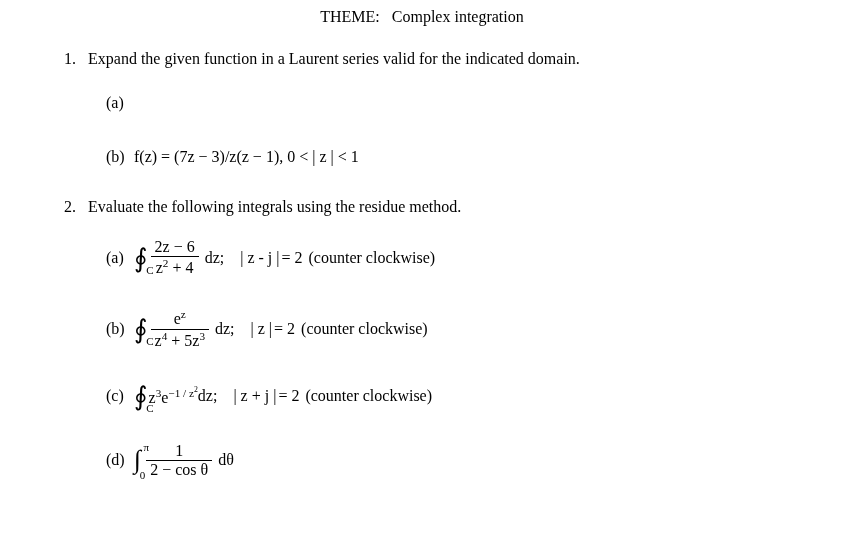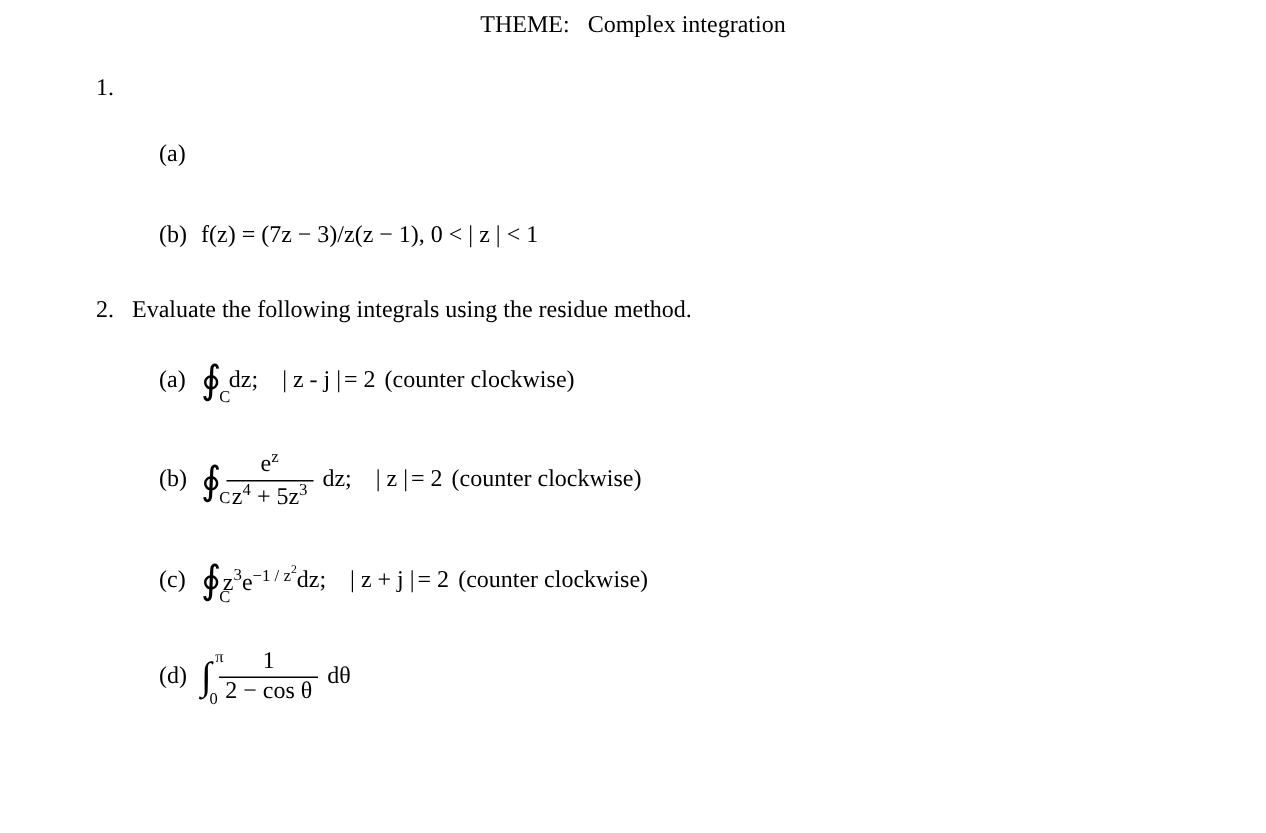--- a/index.html
+++ b/index.html
@@ -95,20 +95,21 @@
 <div class="title">
   <span class="title-bold">THEME:</span>
   <span>&nbsp;&nbsp;</span><span>Complex integration</span>
 </div>
 
 <div class="content">
 
   <div class="problem">
     <div class="problem-head">
       <span class="pnum">1.</span>
+      <span>Expand the given function in a Laurent series valid for the indicated domain.</span>
     </div>
     <div class="subs">
       <div class="sub math">
         <span class="slabel">(a)</span>
       </div>
       <div class="sub math">
         <span class="slabel">(b)</span>
         <span>f(z) = (7z − 3)/z(z − 1),   0 &lt; | z | &lt; 1</span>
       </div>
     </div>
@@ -117,20 +118,24 @@
   <div class="problem">
     <div class="problem-head">
       <span class="pnum">2.</span>
       <span>Evaluate the following integrals using the residue method.</span>
     </div>
     <div class="subs">
 
       <div class="sub sub2 math">
         <span class="slabel">(a)</span>
         <span class="oint">∮<span class="csub">C</span></span>
+        <span class="frac">
+          <span class="num">2z − 6</span>
+          <span class="den"><span>z</span><span class="sup">2</span><span> + 4</span></span>
+        </span>
         <span class="sgap"></span>
         <span>dz;</span>
         <span class="gap"></span>
         <span class="abs">|<span class="sgap"></span><span>z - j</span><span class="sgap"></span>|</span>
         <span>= 2</span>
         <span class="desc">(counter clockwise)</span>
       </div>
 
       <div class="sub sub2 math">
         <span class="slabel">(b)</span>

